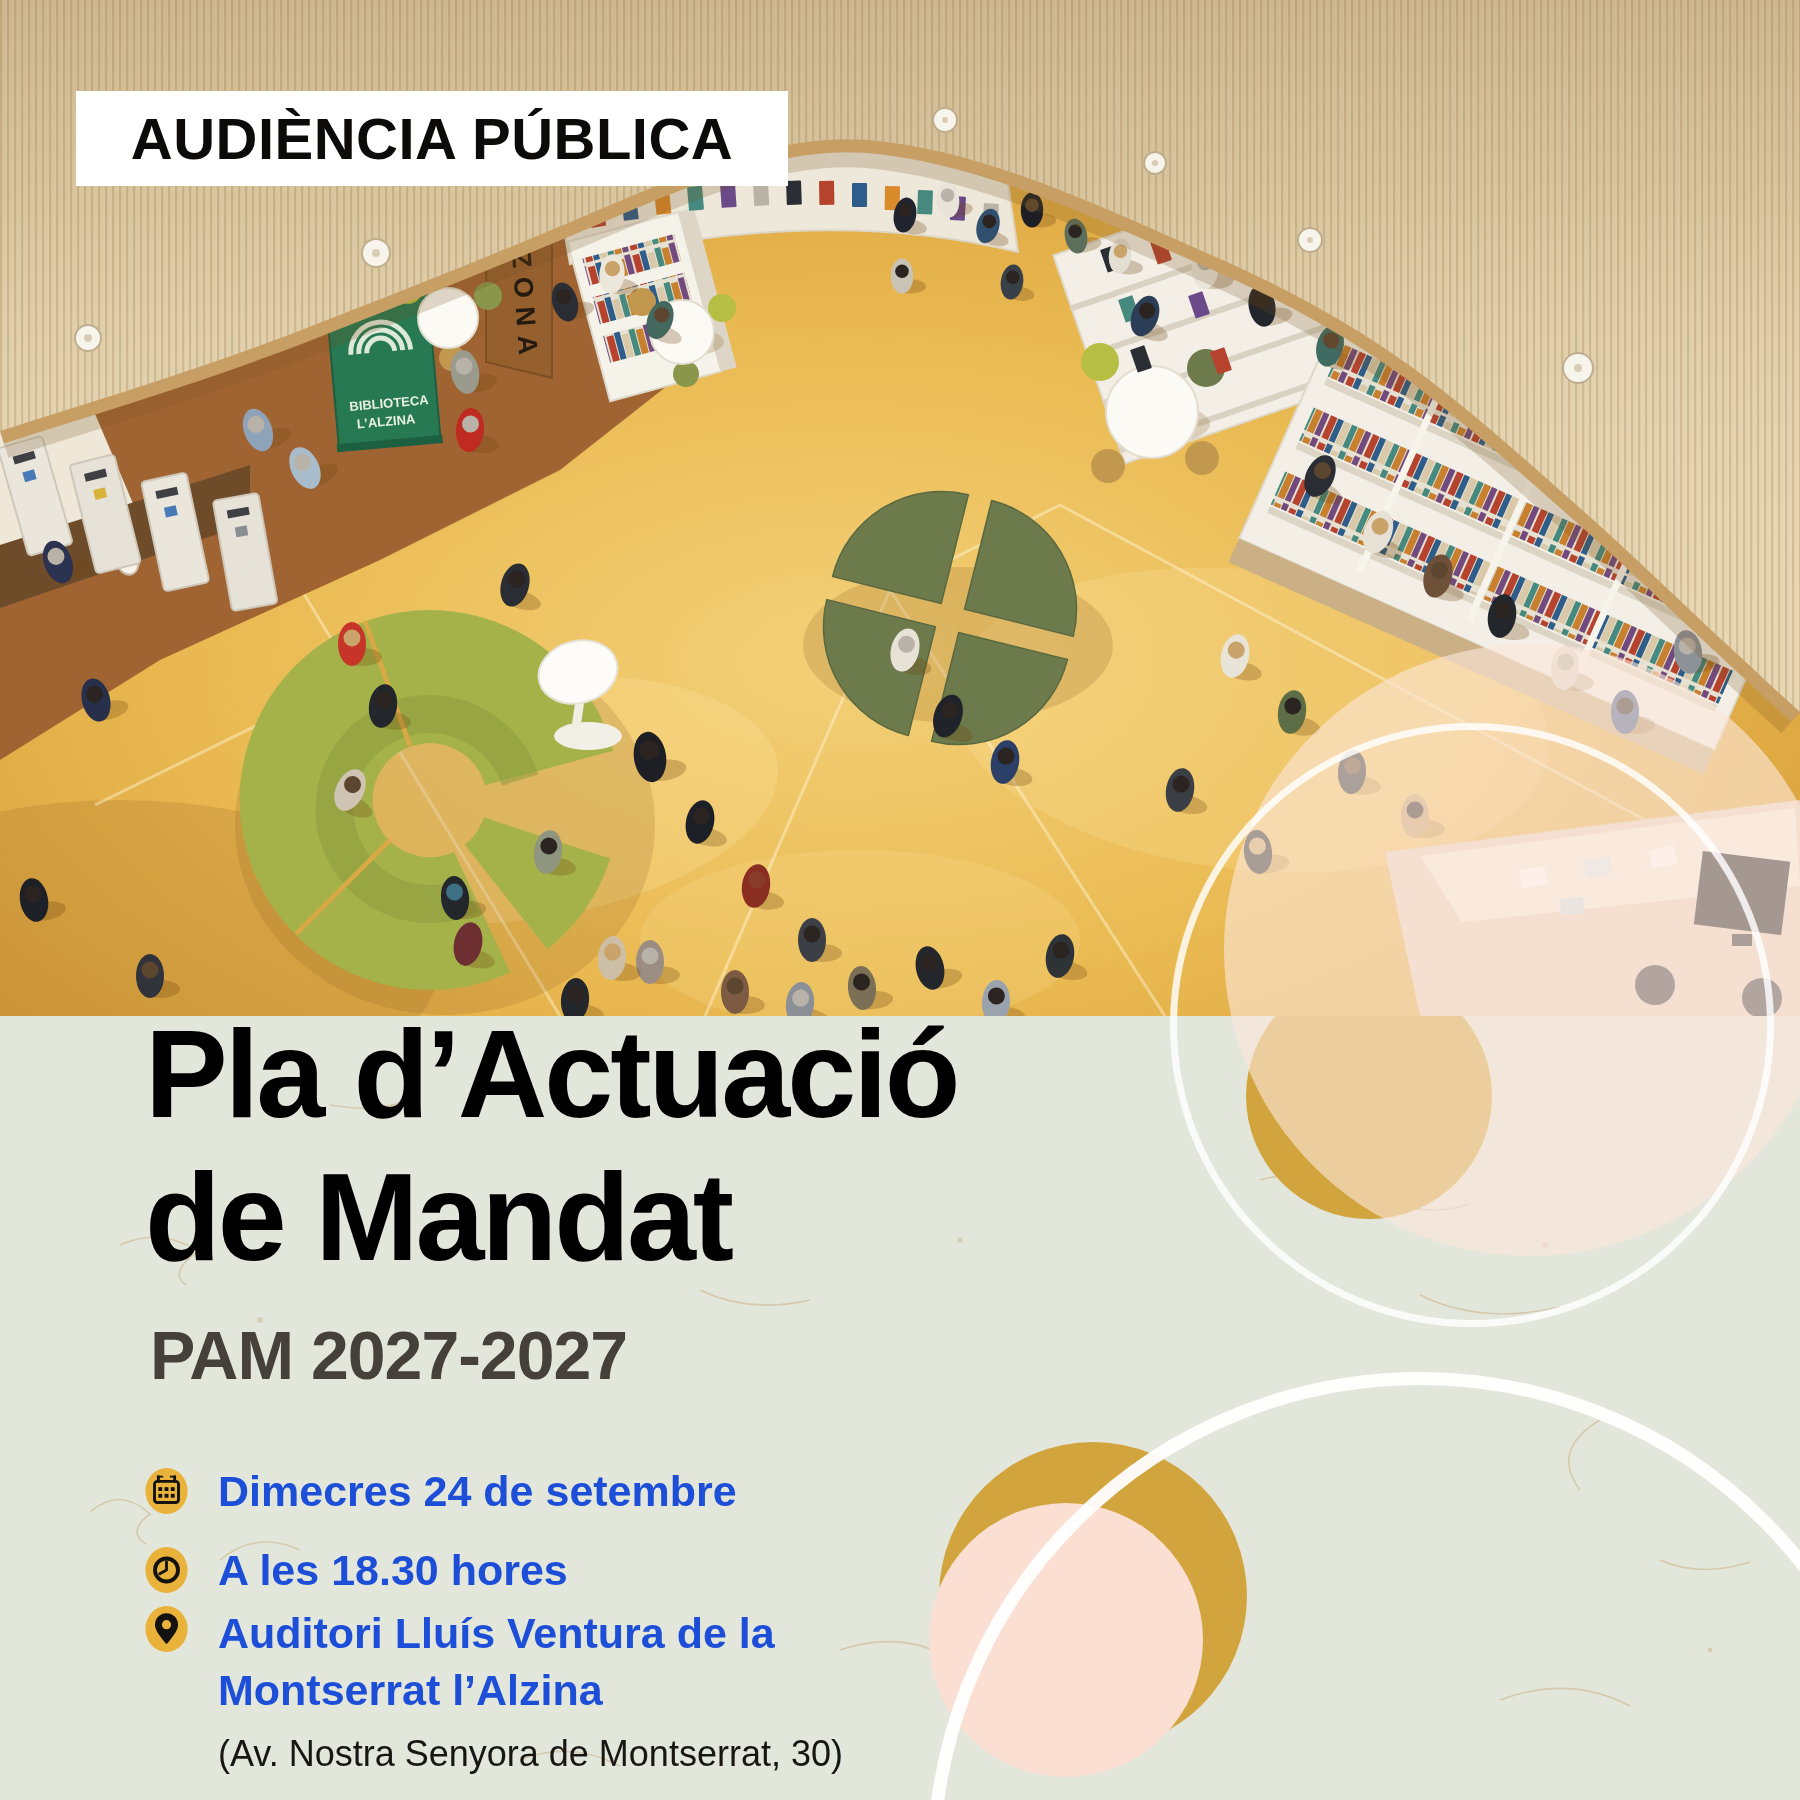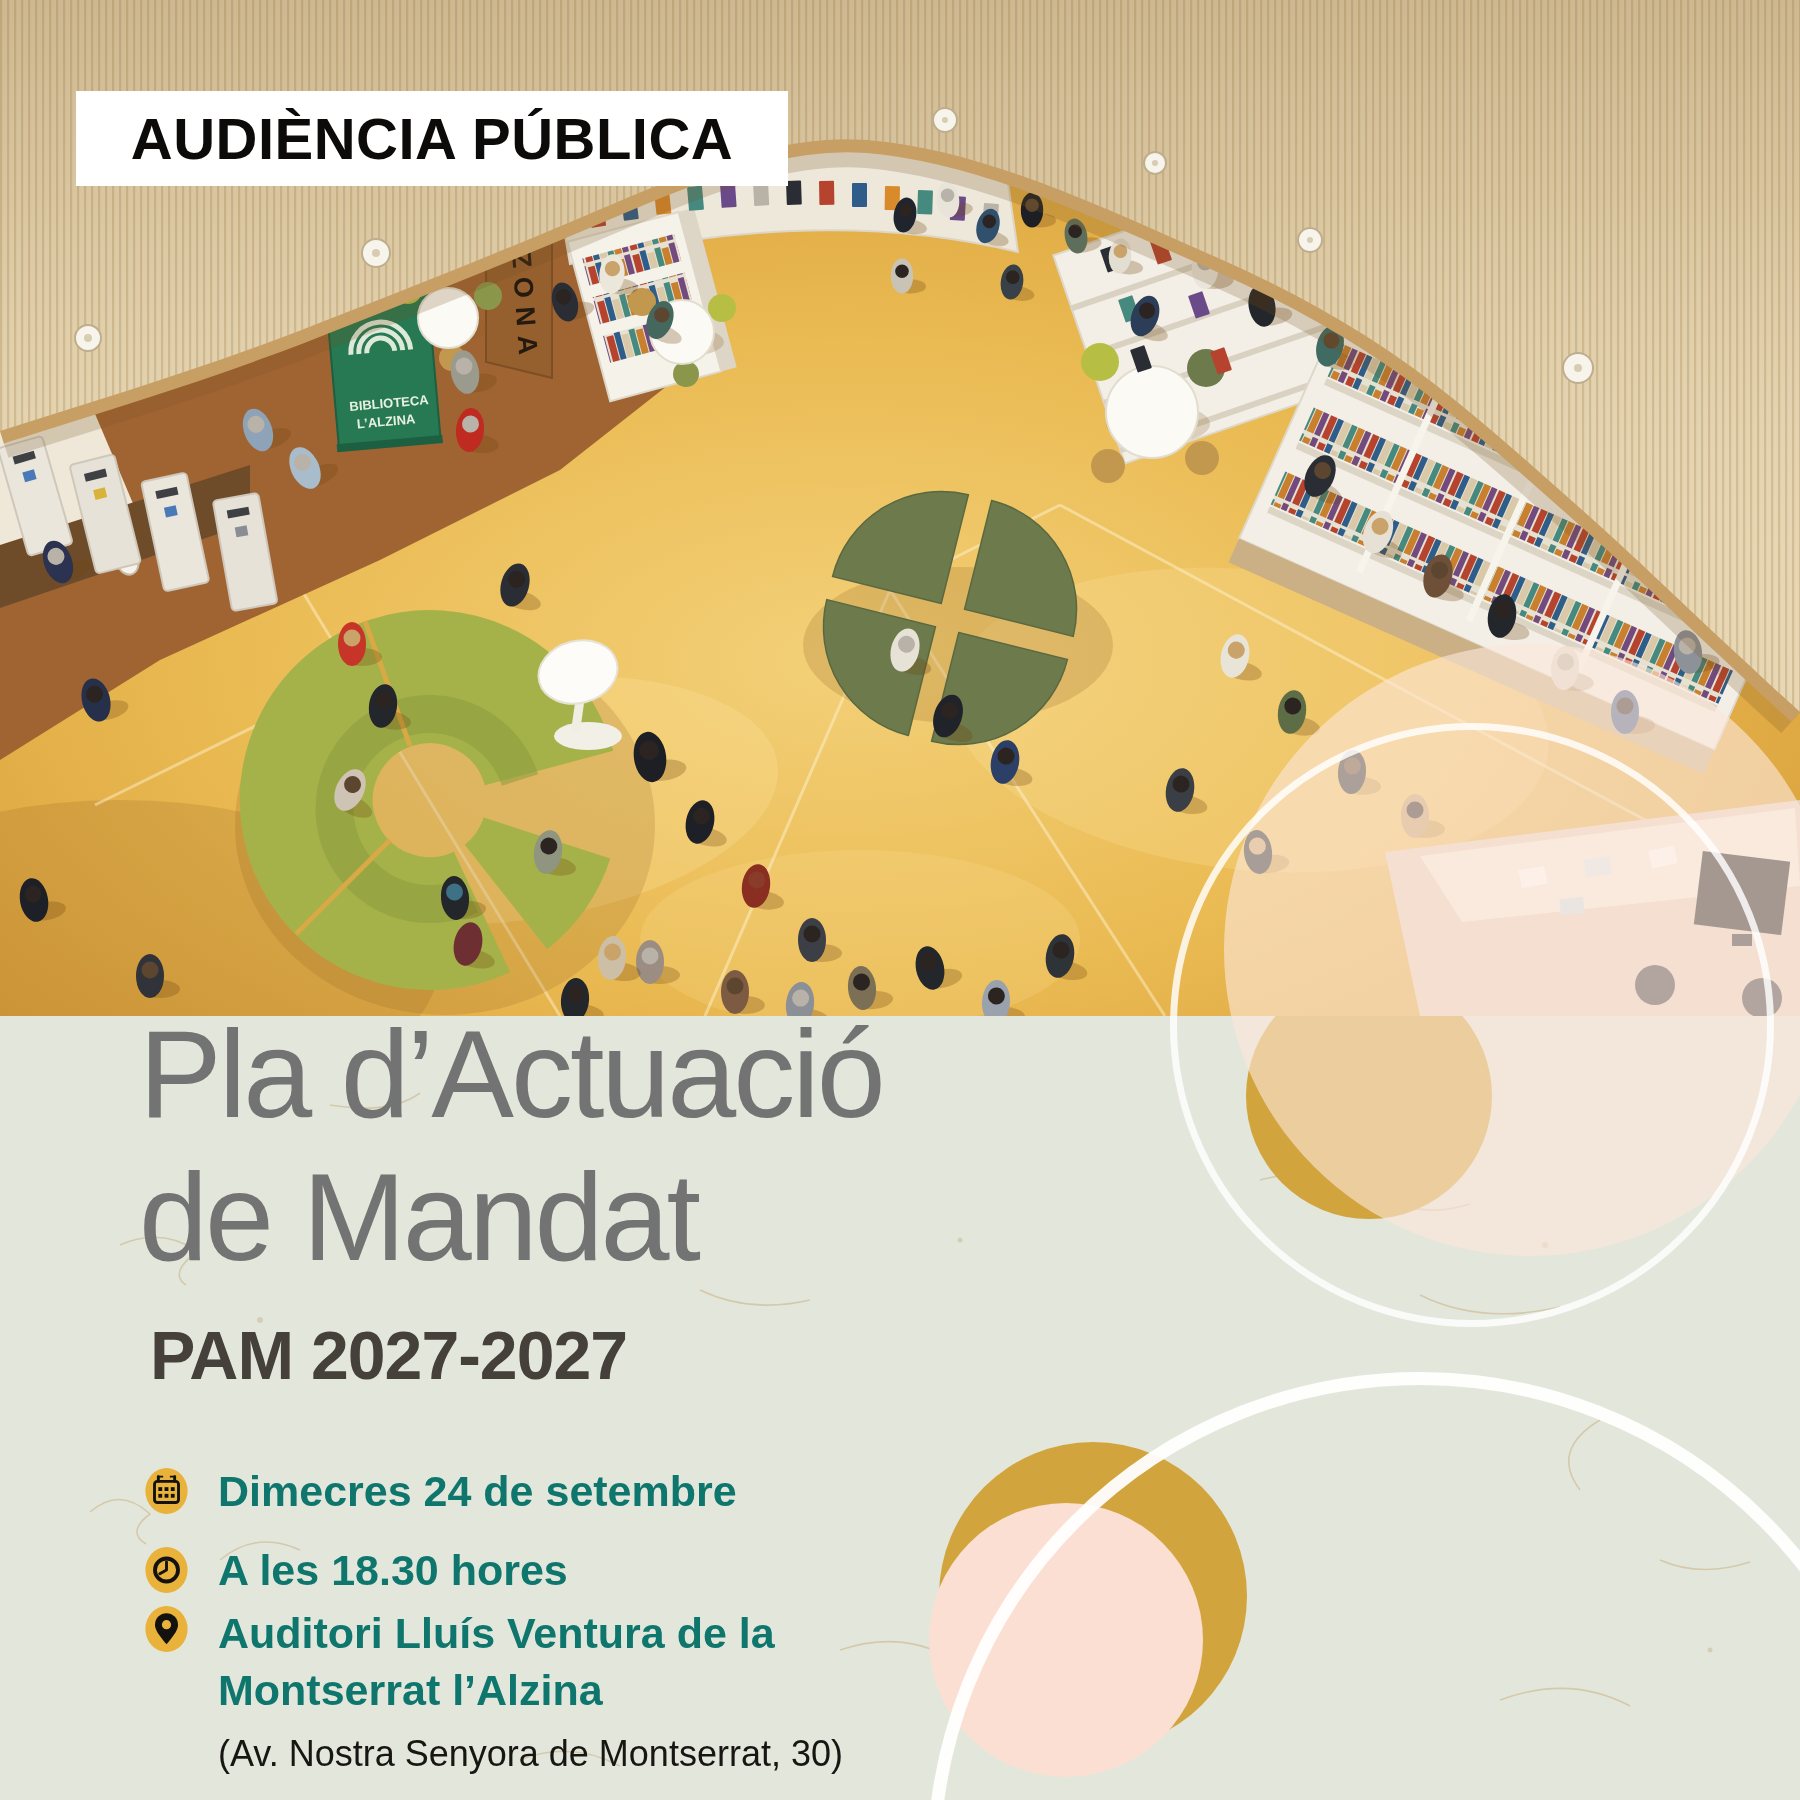--- a/index.html
+++ b/index.html
@@ -19,30 +19,30 @@
 
   
   #photo{position:absolute;left:0;top:0;width:1800px;height:1016px;z-index:2;}
 
   
   #banner{position:absolute;left:76px;top:91px;width:712px;height:95px;background:#ffffff;
           display:flex;align-items:center;justify-content:center;z-index:6;}
   #banner span{font-size:58px;font-weight:bold;color:#0c0b09;letter-spacing:.5px;white-space:nowrap;}
 
   
-  #title{position:absolute;left:139px;top:1003px;z-index:6;color:#737373;font-weight:normal;
+  #title{position:absolute;left:145px;top:1003px;z-index:6;color:#000000;font-weight:bold;
          font-size:124px;line-height:1.155;letter-spacing:-3px;}
   #subtitle{position:absolute;left:150px;top:1316px;z-index:6;color:#45413a;font-weight:bold;
          font-size:68px;letter-spacing:-1px;}
   .detail-row{position:absolute;left:143px;display:flex;align-items:center;gap:28px;z-index:6;}
   #row-date{top:1467px;}
   #row-time{top:1534px;margin-top:12px;}
   #row-place{top:1605px;align-items:flex-start;}
   .detail-icon{width:47px;height:48px;flex:0 0 auto;}
-  .detail-text{font-size:43px;font-weight:bold;color:#0f766e;line-height:1.0;white-space:nowrap;}
+  .detail-text{font-size:43px;font-weight:bold;color:#1d4ed8;line-height:1.0;white-space:nowrap;}
   .detail-lines{line-height:1.32;}
   .detail-note{font-size:36px;font-weight:normal;color:#181613;line-height:1.25;margin-top:12px;white-space:nowrap;}
 
   
   #fibers{position:absolute;left:0;top:0;z-index:0;}
 </style>
 </head>
 <body>
 
 <div class="canvas">

